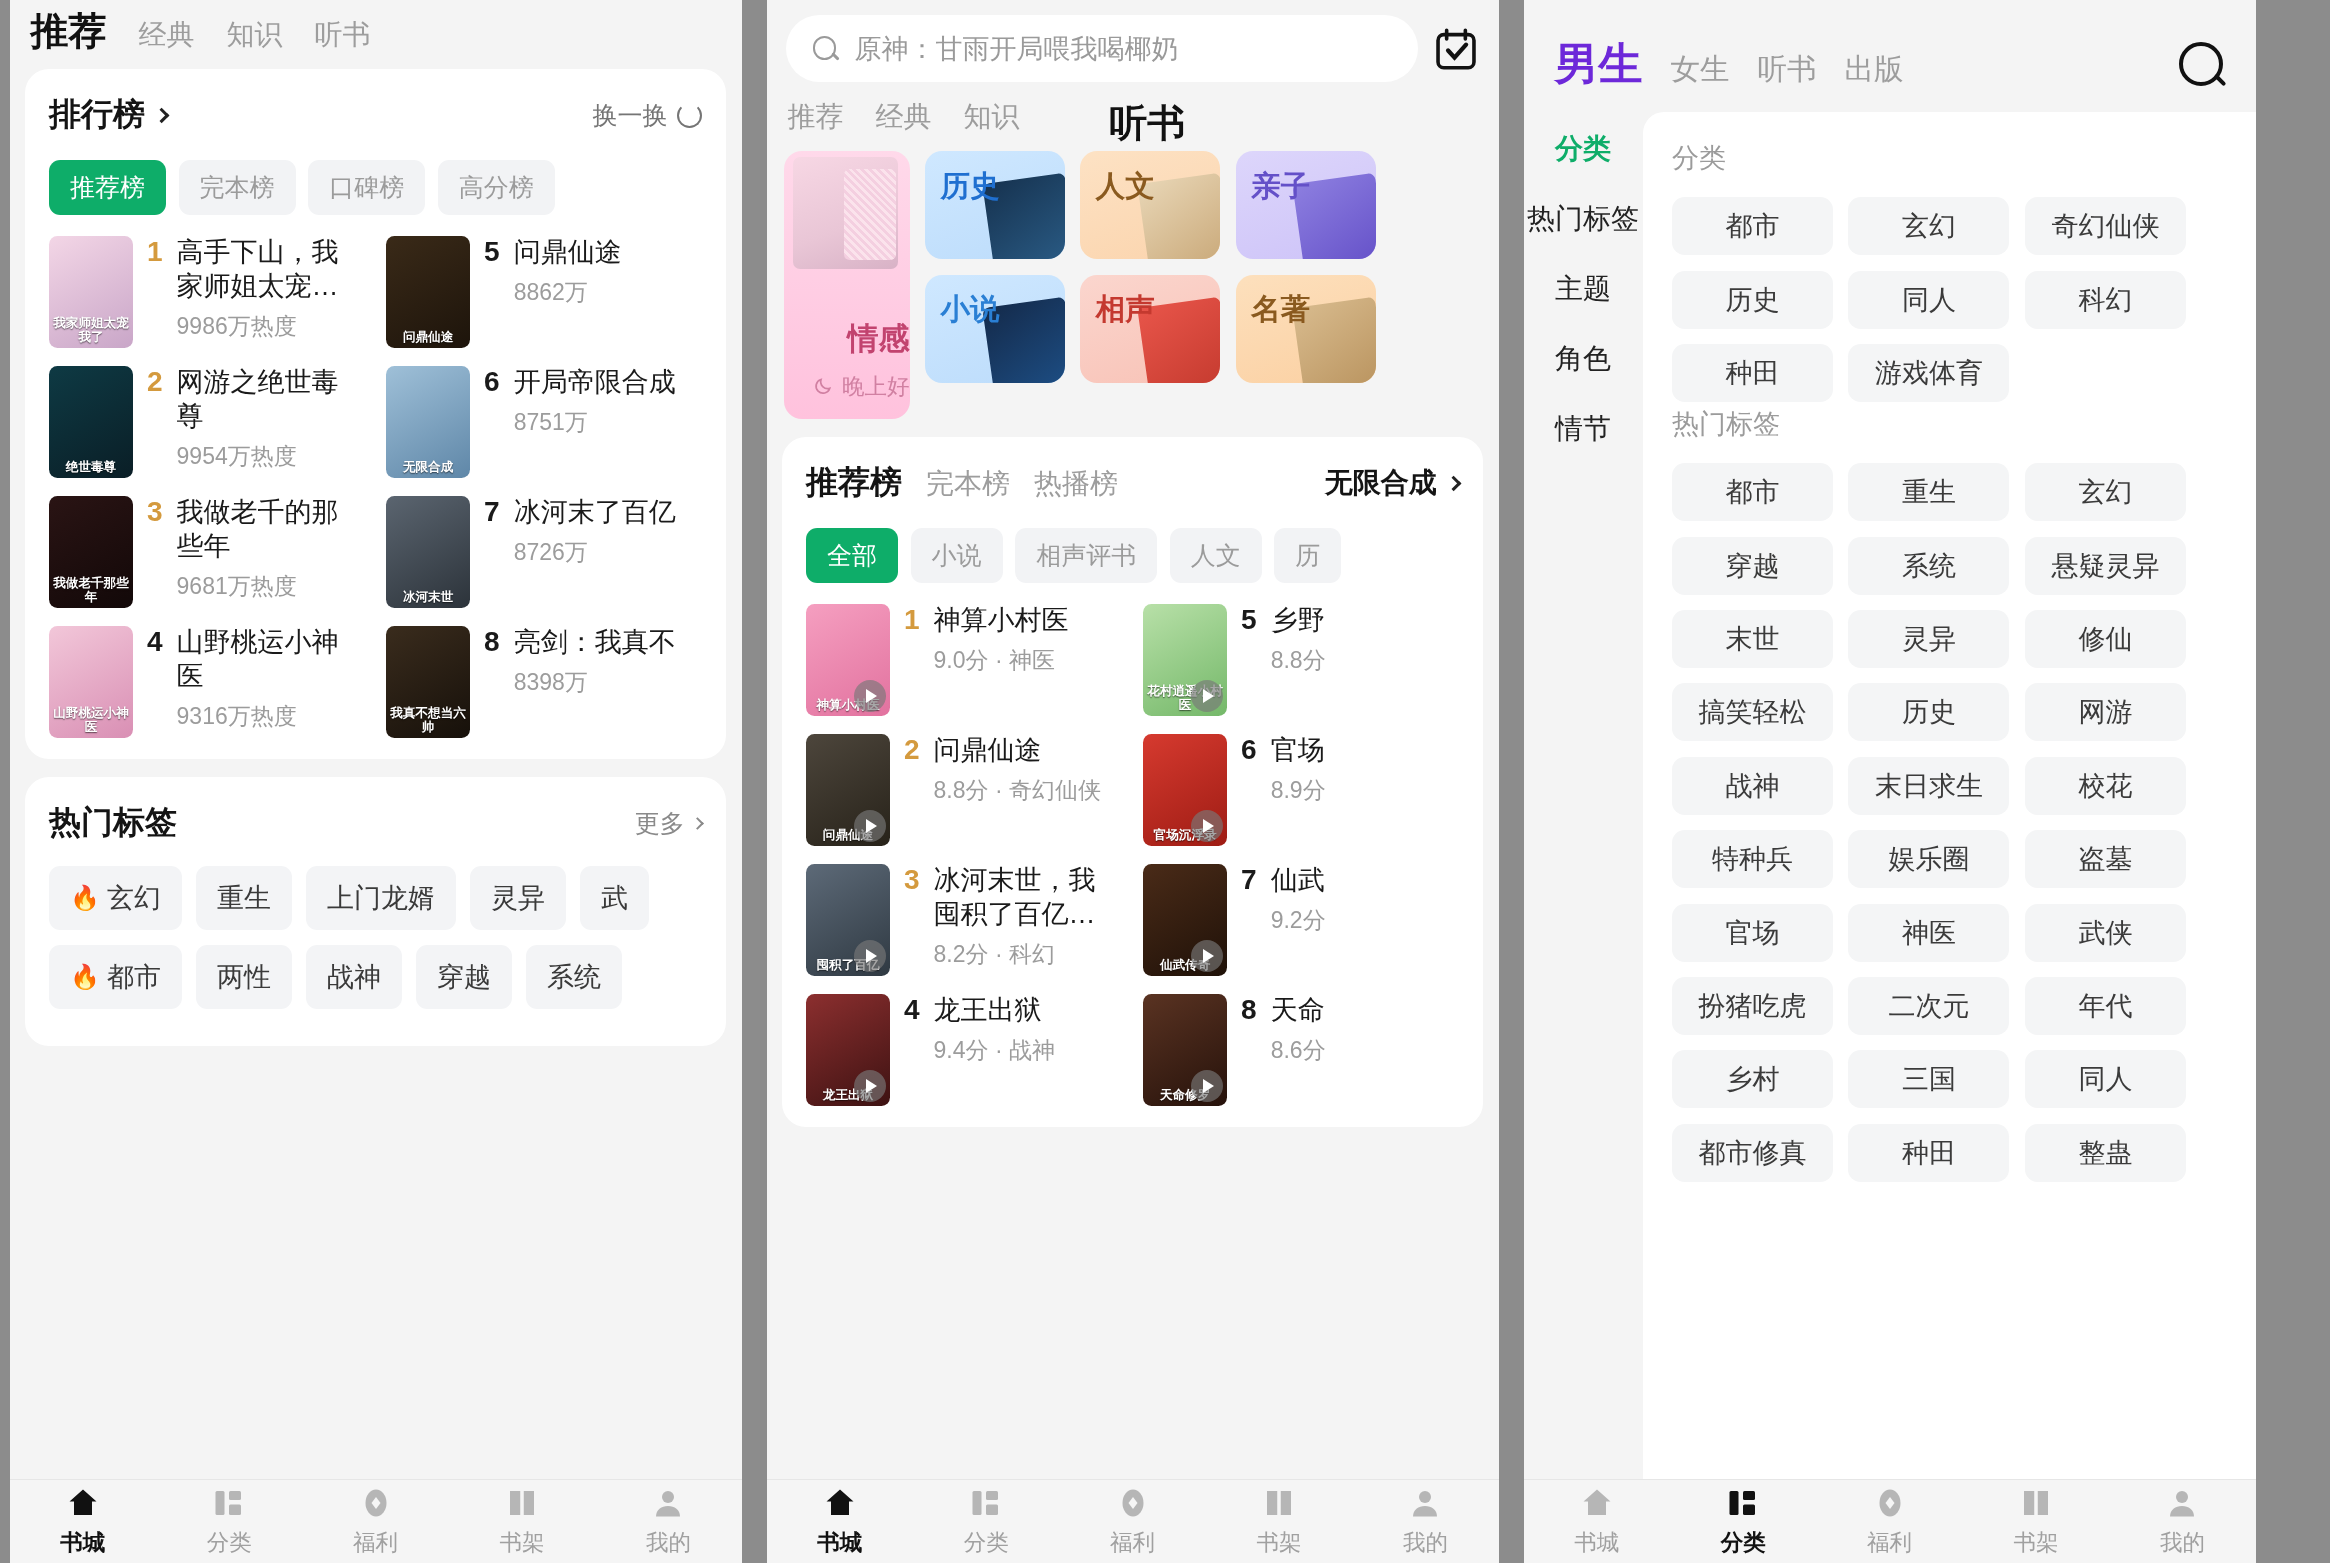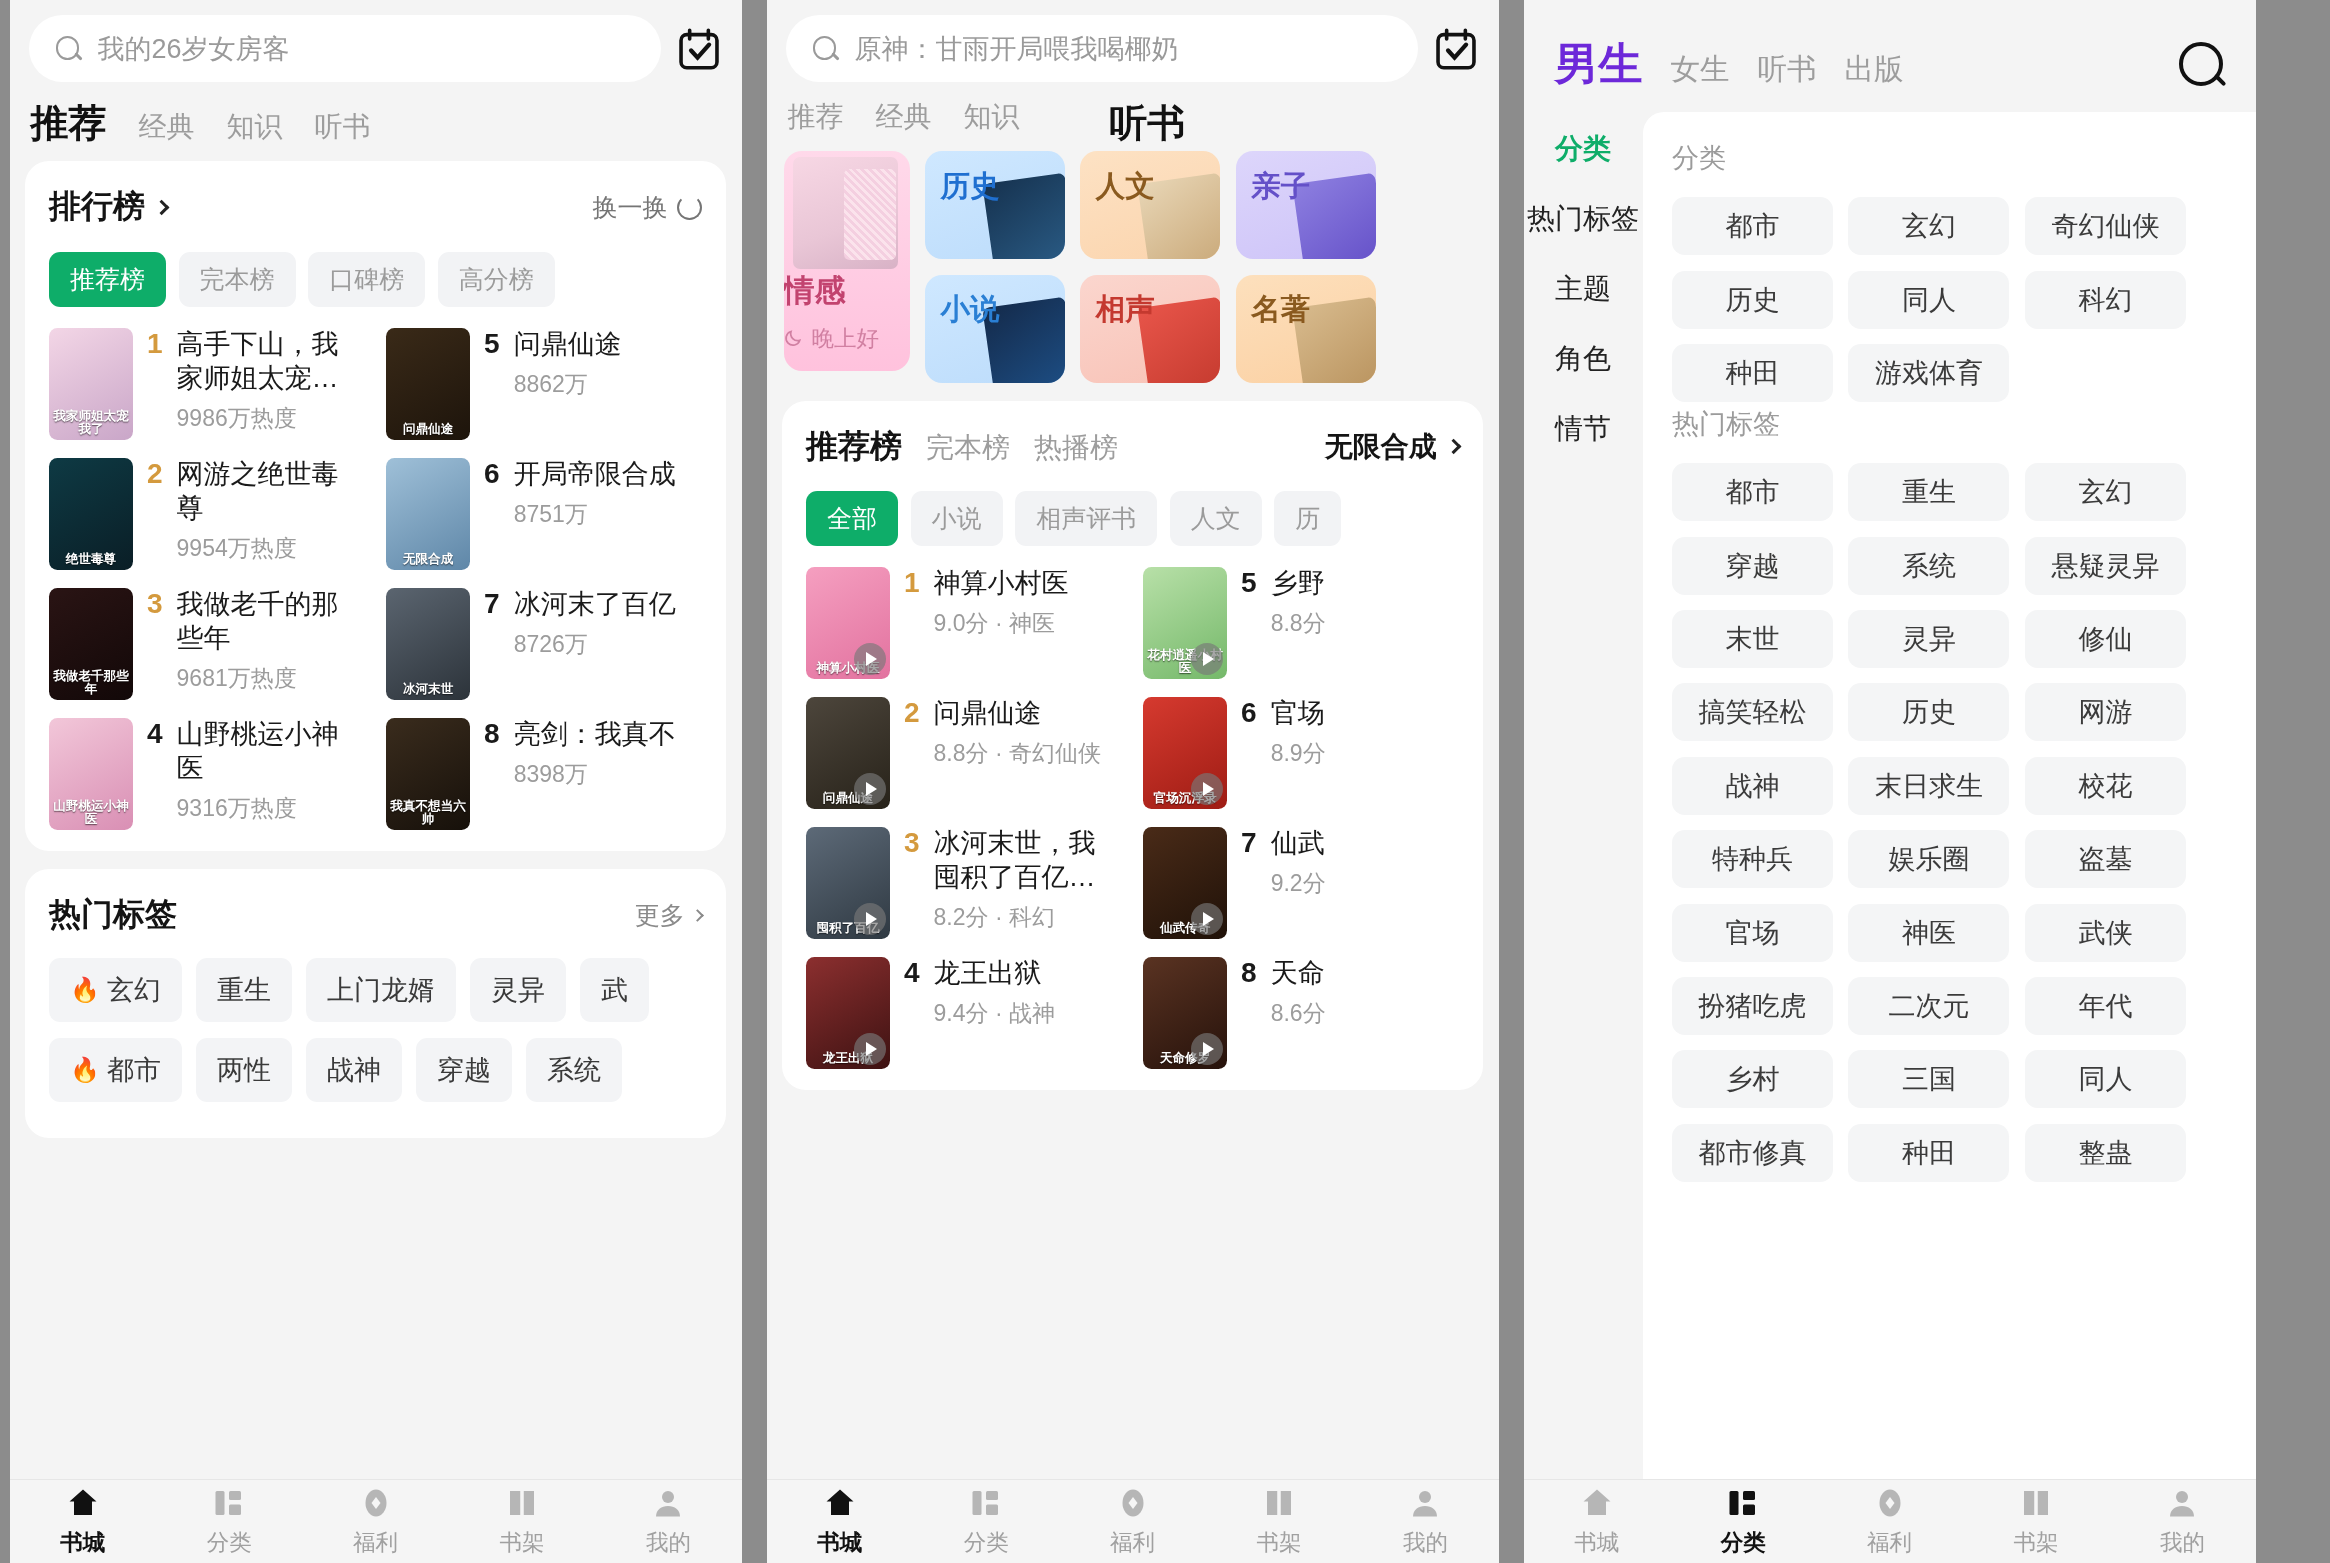--- a/index.html
+++ b/index.html
@@ -83,24 +83,24 @@
   .bnav { height: 84px; background:#f5f5f5; display:flex; align-items:center; border-top:0.7px solid #e6e6e6; }
   .bn { flex:1; display:flex; flex-direction:column; align-items:center; gap:5.6px; }
   .bn .lbl { font-size: 22.5px; color:#a0a0a0; }
   .bn.on .lbl { color:#111; font-weight:bold; }
   .bnic { width:36px; height:36px; display:flex; align-items:center; justify-content:center;}
   .bnic svg { width:100%; height:100%; }
 
   
   .catscroll { display:flex; gap: 15.4px; padding: 2.8px 17px 18px 17px; overflow:hidden; }
   .bigcat {
-    width: 126px; height: 220px; border-radius: 18px; flex:0 0 126px;
+    width: 126px; height: 268px; border-radius: 18px; flex:0 0 126px;
     background: linear-gradient(180deg,#ffd9ea,#ffc2dd);
     position:relative; overflow:hidden; padding: 0 0 17px 0;
-    display:flex; flex-direction:column; justify-content:flex-end; align-items:flex-start;
+    display:flex; flex-direction:column; justify-content:flex-end; align-items:flex-end;
   }
   .bigcat .bcpic { position:absolute; top:5.6px; left:9.8px; width:105px; height:112px; border-radius:7px;
      background: linear-gradient(160deg,#f7d7e4,#e9c6d6 60%,#d8b2c6); }
   .bigcat .bcpic2 { position:absolute; top:18px; left:60px; width:52px; height:91px; border-radius:5.6px;
      background: repeating-linear-gradient(45deg,#fbe3ec,#fbe3ec 2.8px,#f4cfe0 2.8px,#f4cfe0 5.6px); }
   .bigcat .bct { font-size: 31px; color:#c2436f; font-weight:bold; margin-bottom: 11.2px; z-index:2;}
   .bigcat .bcs { font-size: 22.5px; color:#d180a2; z-index:2; display:flex; align-items:center; gap:7px;}
 
   .catcol { display:flex; flex-direction:column; gap: 15.4px; flex:0 0 auto; }
   .catcard { width: 140px; height: 108px; border-radius: 17px; position:relative; overflow:hidden;
@@ -134,33 +134,20 @@
   .p3grid { display:flex; flex-wrap:wrap; gap: 15.4px; }
   .p3chip { width: 161px; height: 58px; border-radius: 12.6px; background:#f4f5f6;
             display:flex; align-items:center; justify-content:center; font-size:27px; color:#3b3b3b; }
 </style>
 </head>
 <body>
 
 <div class="stage">
 
   <div class="phone">
-    <div class="searchrow">
-      <div class="searchbox">
-        <span class="mag"></span>
-        <span class="ph">我的26岁女房客</span>
-      </div>
-      <span class="checkin">
-        <svg viewBox="0 0 64 64" fill="none" stroke="#111" stroke-width="5" stroke-linecap="round">
-          <rect x="7" y="12" width="50" height="46" rx="8"></rect>
-          <path d="M19 6 v12 M45 6 v12"></path>
-          <path d="M21 34 l9 10 16 -18" stroke-width="6"></path>
-        </svg>
-      </span>
-    </div>
 
     <div class="tabs">
       <span class="t active">推荐</span>
       <span class="t">经典</span>
       <span class="t">知识</span>
       <span class="t">听书</span>
     </div>
 
     <div class="scroll">
       <div class="card">

